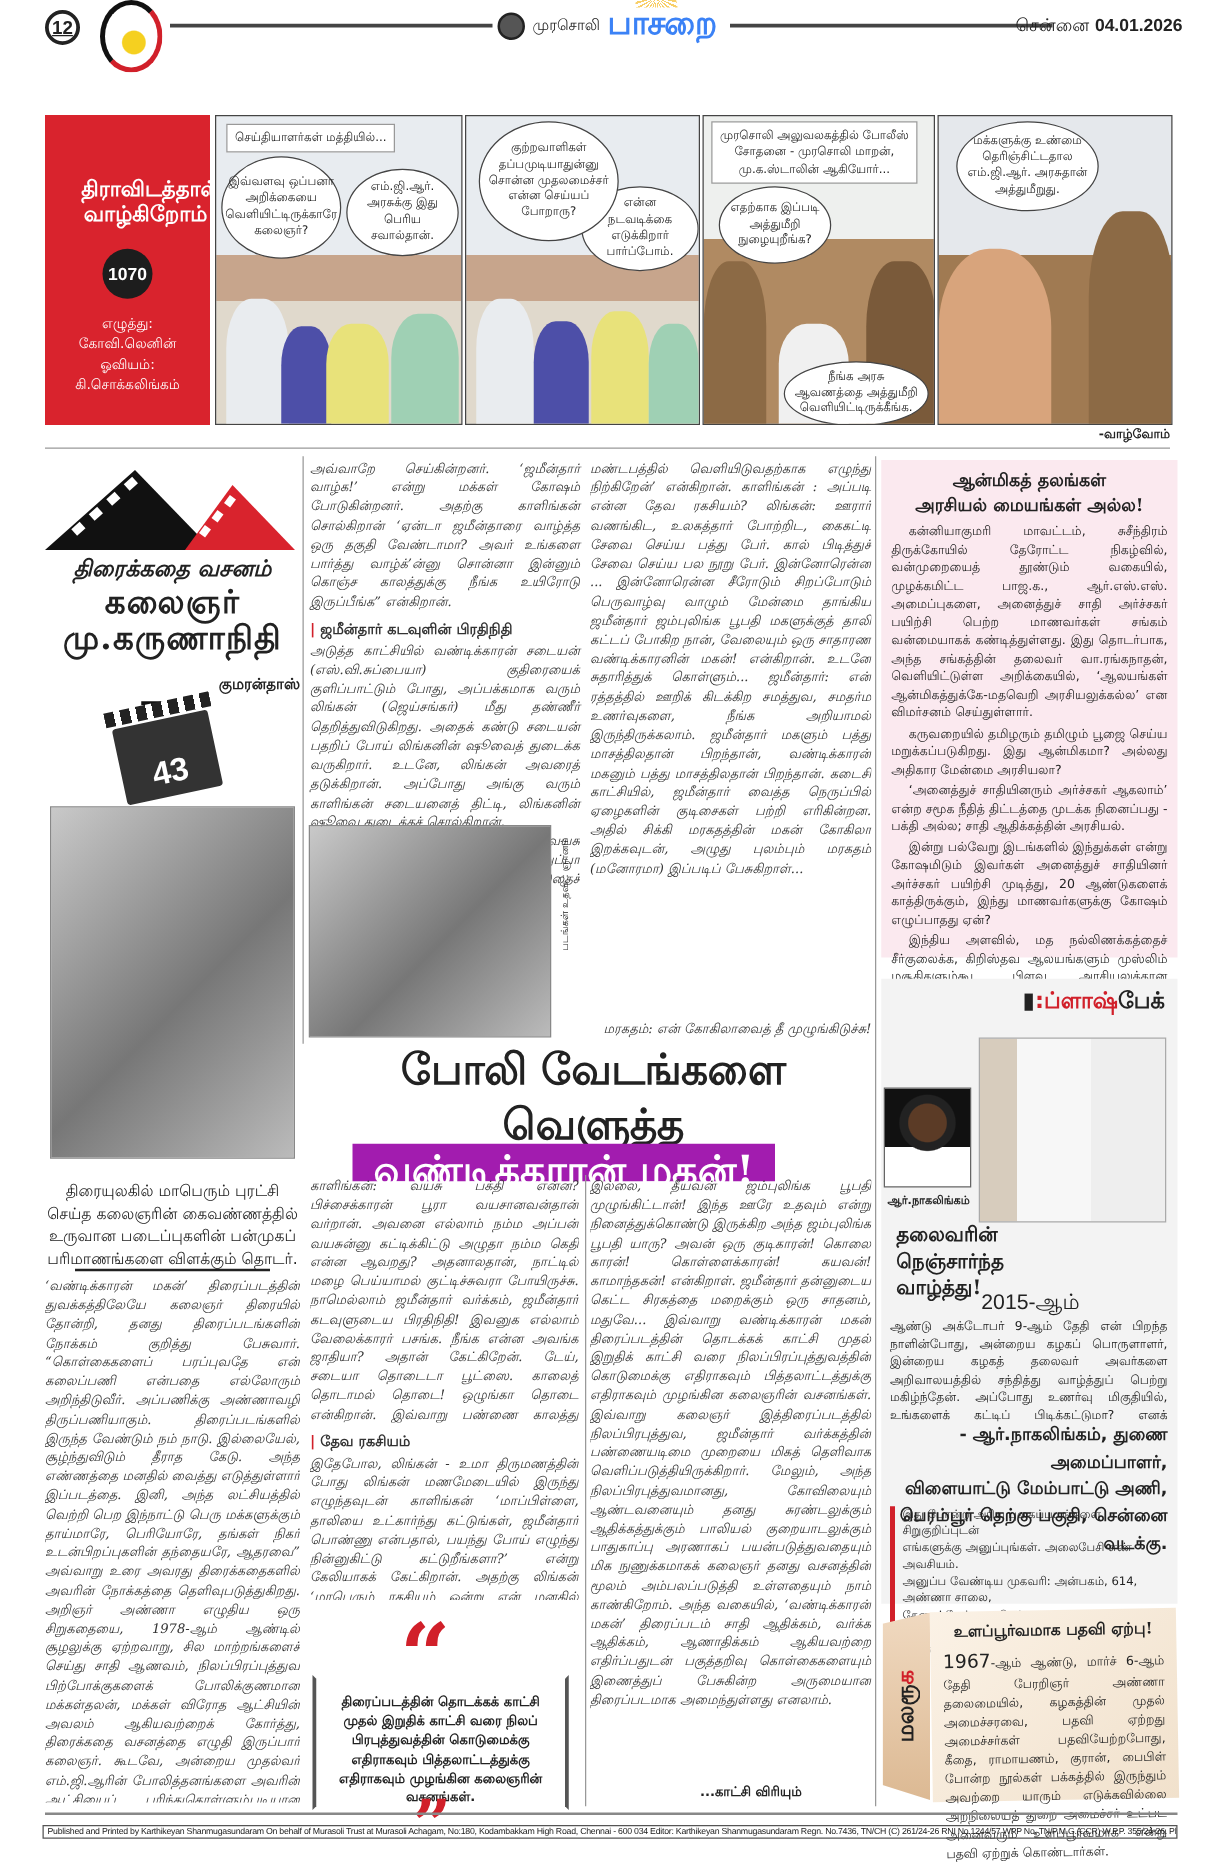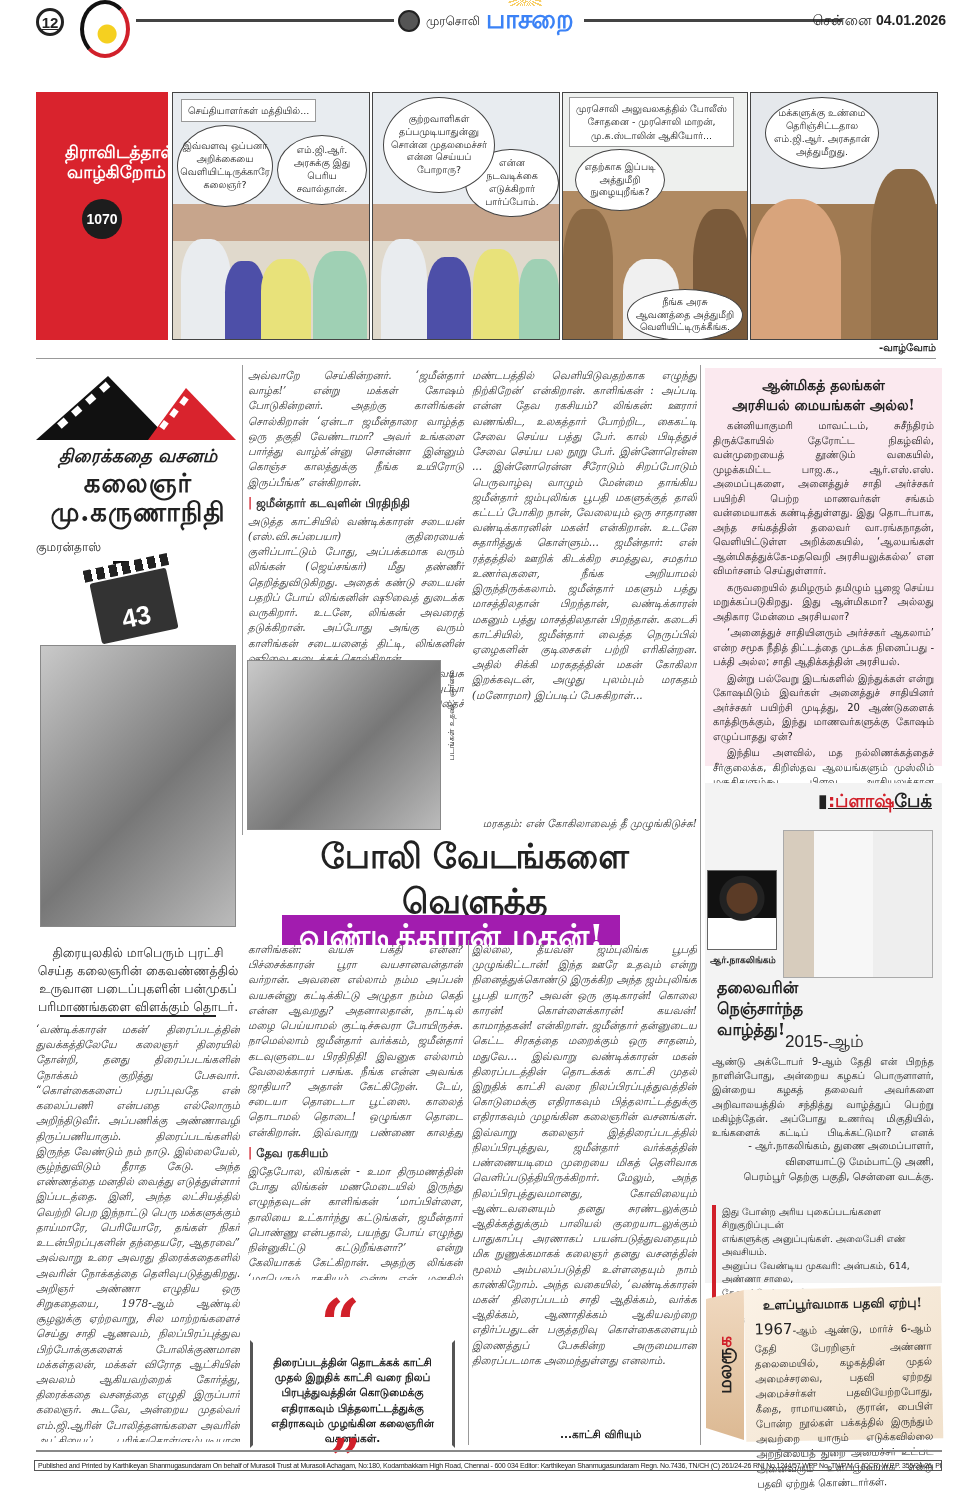--- a/index.html
+++ b/index.html
@@ -25,21 +25,21 @@
   .caption { position:absolute; background:#fff; border:1px solid #999; font-size: 9.5px; padding:4px 6px; line-height:1.4; text-align:center; }
   .bubble { position:absolute; background:#fff; border:1px solid #444; border-radius: 50%; font-size: 9.5px; line-height:1.35; text-align:center; display:flex; align-items:center; justify-content:center; padding: 6px; }
   .figure { position:absolute; bottom:0; border-radius: 40% 40% 0 0; }
   .signoff { right: 36px; top: 342px; font-size: 10px; font-weight: bold; }
   .hr { left: 36px; right: 36px; top: 358px; height: 1px; background:#999; }
   
   .film-logo { left: 36px; top: 370px; width: 204px; height: 72px; }
   .series-title { left: 36px; top: 445px; width: 204px; text-align:center; }
   .series-sub { font: italic bold 18px "DejaVu Sans", sans-serif; }
   .series-name { font: bold 26px "DejaVu Serif", serif; line-height:1.1; letter-spacing:1px; }
-  .byline { left: 36px; top: 540px; width: 204px; text-align:left; font-size: 12px; font-weight:normal; }
+  .byline { left: 36px; top: 540px; width: 204px; text-align:right; font-size: 12px; font-weight:bold; }
   .byline-rule { left: 113px; top: 561px; width: 50px; height: 3px; background:#111; }
   .clapper { left: 95px; top: 575px; width: 78px; height: 62px; background:#333; transform: rotate(-12deg); border-radius: 3px; color:#fff; font: bold 26px "Liberation Sans", sans-serif; display:flex; align-items:flex-end; justify-content:center; padding-bottom:4px; }
   .clapper::before { content:""; position:absolute; top:-14px; left:-4px; right:-4px; height:12px; background: repeating-linear-gradient(90deg,#222 0 8px,#fff 8px 13px); }
   .photo { background: linear-gradient(135deg, #c9c9c9, #777 55%, #bbb); border:1px solid #888; }
   .photo-bw1 { left: 40px; top: 645px; width: 196px; height: 282px; }
   .intro { left: 36px; top: 944px; width: 204px; text-align:center; font-size: 12.5px; line-height:1.45; font-weight:500; }
   .intro-rule { left: 60px; top: 1015px; width: 156px; height: 2px; background:#222; }
   .body-text { font: italic 10.5px "DejaVu Serif", serif; line-height: 1.45; text-align: justify; color:#333; }
   .col { position:absolute; }
   .subhead { font: bold 11.5px "DejaVu Sans", sans-serif; margin: 6px 0 3px; }
@@ -52,29 +52,29 @@
   .quote-box { left: 250px; top: 1340px; width: 205px; height: 108px; border: 3px solid #555; border-top-color: transparent; border-bottom-color:transparent; font-size: 10.5px; font-weight:bold; text-align:center; line-height:1.45; padding: 12px 8px; }
   .quote-open { left: 320px; top: 1290px; font: bold 70px "DejaVu Serif", serif; color:#d1202a; line-height:1; }
   .quote-close { left: 330px; top: 1432px; font: bold 54px "DejaVu Serif", serif; color:#d1202a; line-height:1; }
   .vrule { width:1px; background:#999; }
   
   .pink-box { left: 705px; top: 368px; width: 237px; height: 398px; background: #fbe9ef; padding: 8px 8px; }
   .pink-title { text-align:center; font: bold 14px "DejaVu Serif", serif; line-height: 1.4; margin-bottom: 4px; }
   .pink-text { font-size: 10px; line-height: 1.45; text-align: justify; }
   .pink-text p { text-indent: 14px; margin-bottom: 2px; }
   .flash-box { left: 705px; top: 783px; width: 237px; height: 500px; background:#f3f3f3; }
-  .flash-label { right: 40px; top: 790px; font: bold 18px "DejaVu Sans", sans-serif; text-decoration: underline; }
+  .flash-label { right: 40px; top: 790px; font: bold 18px "DejaVu Sans", sans-serif; }
   .flash-label .red { color:#d1202a; }
   .flash-photo { left: 783px; top: 830px; width: 150px; height: 148px; background: linear-gradient(90deg, #d7ccbd 0 20%, #f7f7f7 20% 60%, #eee 60%); border: 1px solid #aaa; }
   .portrait { left: 707px; top: 870px; width: 70px; height: 80px; background: radial-gradient(circle at 50% 35%, #5b3b26 0 15px, #222 16px 22px, transparent 23px), linear-gradient(#111 0 60%, #fff 60%); border:1px solid #666; }
   .portrait-name { left: 710px; top: 955px; font-size: 9px; font-weight:bold; }
   .flash-head { left: 717px; top: 978px; font: bold 16px "DejaVu Serif", serif; text-align:center; line-height: 1.3; }
   .flash-year { left: 785px; top: 1032px; font: 17px "Liberation Sans", sans-serif; }
   .flash-text { left: 712px; top: 1055px; width: 222px; font-size: 9.8px; line-height: 1.45; text-align: justify; }
-  .flash-sig { left: 712px; top: 1138px; width: 222px; font-size: 10px; font-weight: normal; text-align: right; line-height: 1.55; }
+  .flash-sig { left: 712px; top: 1138px; width: 222px; font-size: 14px; font-weight: bold; text-align: right; line-height: 1.55; }
   .flash-contact { left: 712px; top: 1205px; width: 226px; font-size: 9.3px; line-height: 1.45; border-left: 4px solid #d1202a; padding-left: 6px; }
   .paper-box { left: 745px; top: 1288px; width: 197px; height: 152px; background: linear-gradient(135deg, #fbf2e6, #f1e1cc); transform: rotate(-1deg); padding: 8px 10px; }
   .paper-title { text-align:center; font: bold 12.5px "DejaVu Serif", serif; margin-bottom: 4px; }
   .paper-text { font-size: 10px; line-height: 1.5; text-align:justify; }
   .paper-text .yr { font-size: 15px; }
   .tab-ribbon { left: 706px; top: 1290px; width: 38px; height: 150px; background: linear-gradient(#f0d9c0, #dcb993); clip-path: polygon(0 6%, 100% 0, 100% 100%, 0 92%); display:flex; align-items:center; justify-content:center; }
   .tab-ribbon span { writing-mode: vertical-rl; transform: rotate(180deg); font: bold 18px "DejaVu Sans", sans-serif; }
   .tab-ribbon .red { color:#d1202a; }
   
   .footer-rule { left: 36px; right: 30px; top: 1450px; height: 2px; background:#888; }
@@ -93,20 +93,26 @@
 </div>
 <div class="abs rule" style="left:584px;width:258px"></div>
 <div class="abs dateline">
   <span>சென்னை</span>
   <b>04.01.2026</b>
 </div>
 
 <div class="abs comic-side">
   <div class="comic-title">திராவிடத்தால் வாழ்கிறோம்</div>
   <div class="episode">1070</div>
+  <div class="credit">
+    <div>எழுத்து:</div>
+    <div>கோவி.லெனின்</div>
+    <div>ஓவியம்:</div>
+    <div>கி.சொக்கலிங்கம்</div>
+  </div>
 </div>
 
 <div class="abs panel" style="left:172px;width:198px">
   <div class="caption" style="left:8px;top:6px">செய்தியாளர்கள் மத்தியில்...</div>
   <div class="bubble" style="left:4px;top:32px;width:96px;height:82px">இவ்வளவு ஒப்பனா அறிக்கையை வெளியிட்டிருக்காரே கலைஞர்?</div>
   <div class="bubble" style="left:104px;top:42px;width:90px;height:70px">எம்.ஜி.ஆர். அரசுக்கு இது பெரிய சவால்தான்.</div>
   <div class="figure" style="left:8px;width:50px;height:100px;background:#e9ecef"></div>
   <div class="figure" style="left:52px;width:40px;height:78px;background:#4d4fa8"></div>
   <div class="figure" style="left:88px;width:50px;height:80px;background:#e8e27a"></div>
   <div class="figure" style="left:140px;width:54px;height:88px;background:#9fd0b4"></div>

